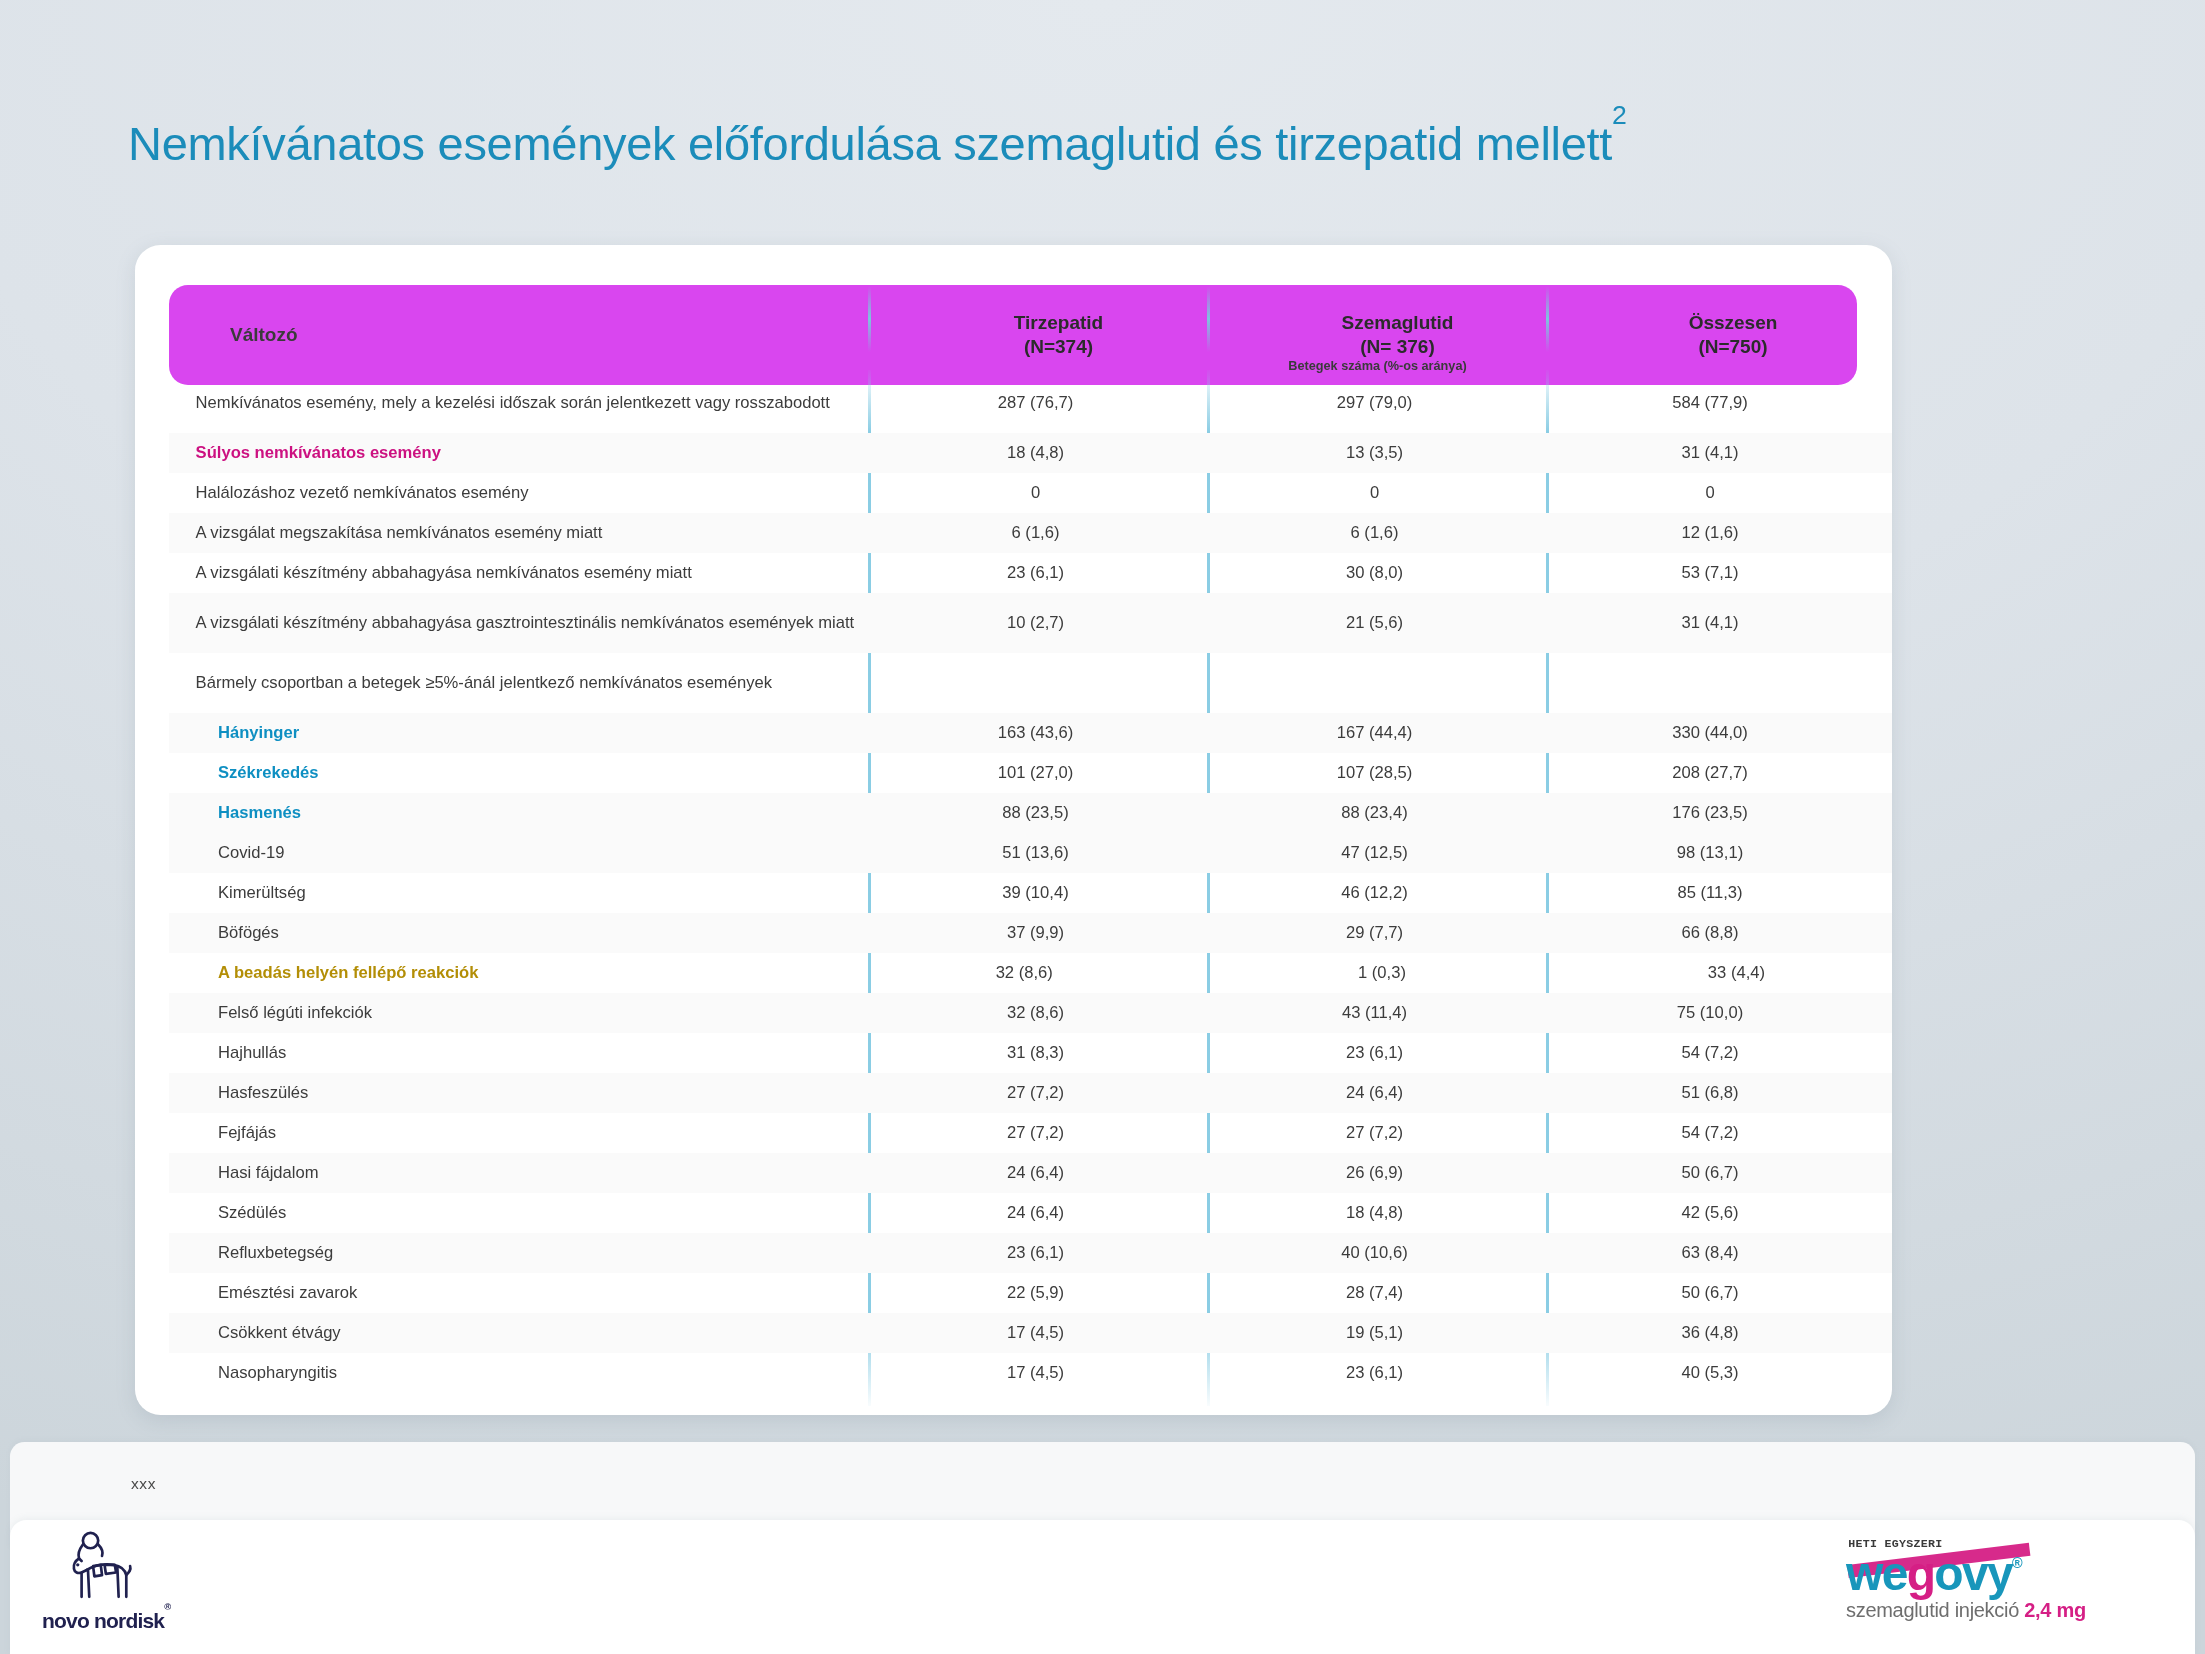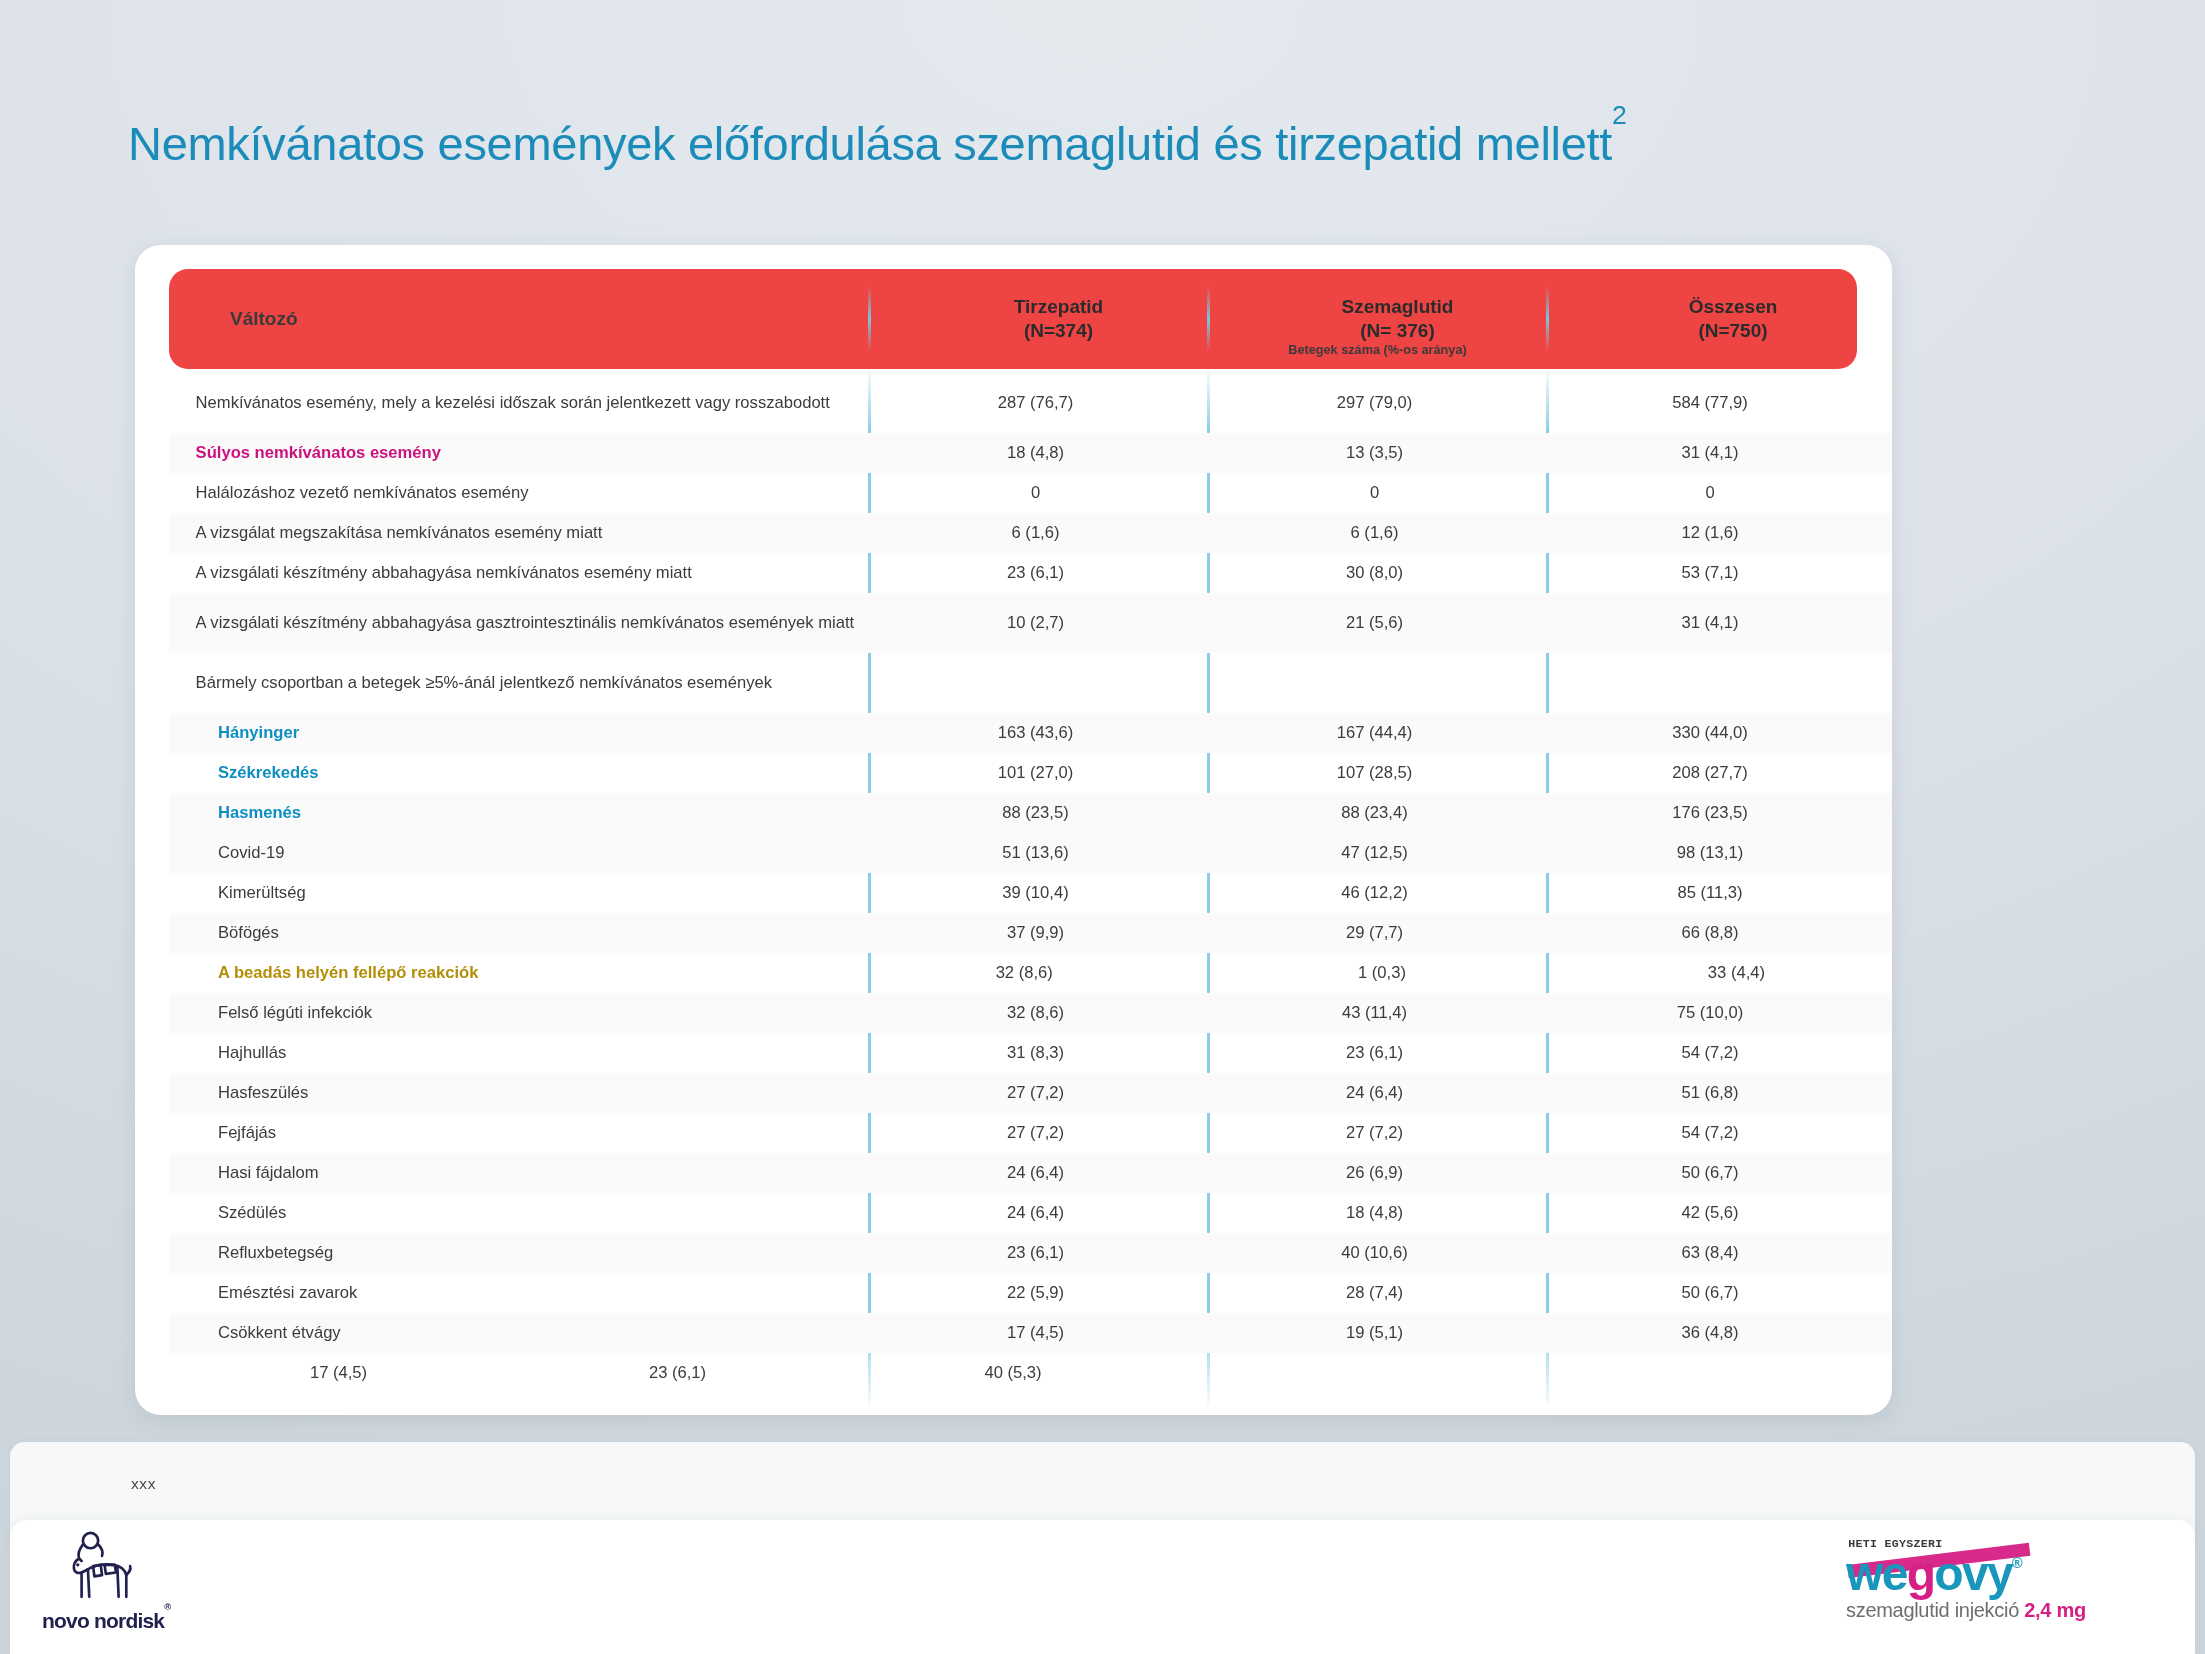--- a/index.html
+++ b/index.html
@@ -42,24 +42,24 @@
     background: #ffffff;
     border-radius: 25.5px;
     box-shadow: 0 5.5px 19px rgba(110,130,145,0.18);
     overflow: hidden;
   }
 
   
   #thead {
     position: absolute;
     left: 34px;
-    top: 24px;
+    top: 40px;
     width: 1688px;
     height: 100px;
-    background: #ef4444;
+    background: #d946ef;
     border-radius: 19px;
   }
   .th-variable {
     position: absolute;
     left: 61px;
     top: 0;
     height: 100px;
     display: flex; align-items: center;
     font-size: 19px; font-weight: bold; color: #3a3a3a;
   }
@@ -386,20 +386,21 @@
           <div class="cell-num">28 (7,4)</div>
           <div class="cell-num last">50 (6,7)</div>
         </div>
         <div class="row alt" style="min-height: 40px;">
           <div class="cell-label indent ">Csökkent étvágy</div>
           <div class="cell-num">17 (4,5)</div>
           <div class="cell-num">19 (5,1)</div>
           <div class="cell-num last">36 (4,8)</div>
         </div>
         <div class="row" style="min-height: 40px;">
+          <div class="cell-label indent ">Nasopharyngitis</div>
           <div class="cell-num">17 (4,5)</div>
           <div class="cell-num">23 (6,1)</div>
           <div class="cell-num last">40 (5,3)</div>
         </div>
       </div>
   </div>
 
   <div id="footnote">
     <div class="xxx">xxx</div>
   </div>

